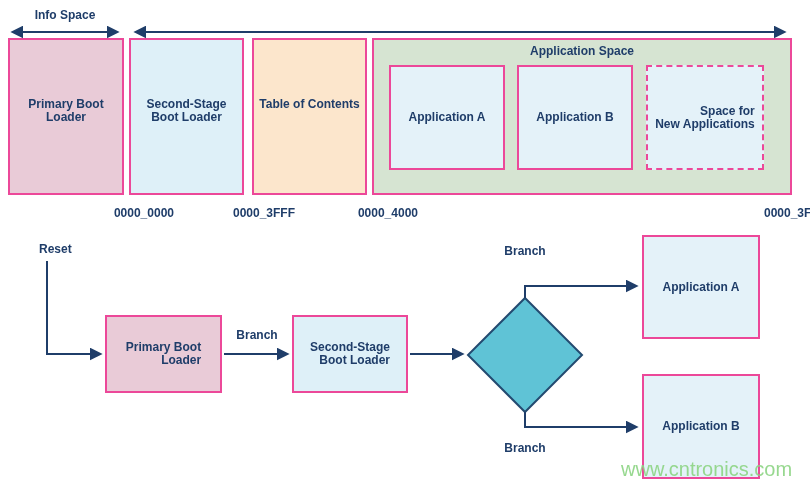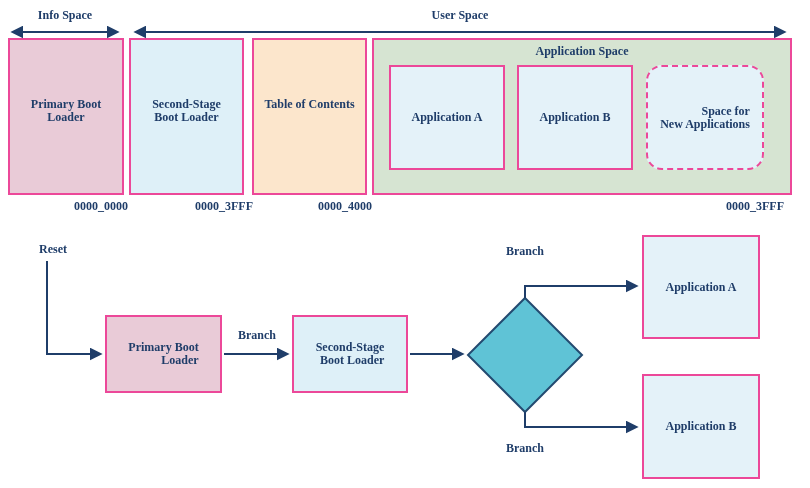--- a/index.html
+++ b/index.html
@@ -1,59 +1,58 @@
 <!DOCTYPE html>
 <html><head>
 <meta charset="utf-8">
 <style>
   html,body{margin:0;padding:0;background:#fff;}
   #stage{
     position:relative;width:810px;height:488px;background:#ffffff;
-    font-family:Liberation Serif, serif;
+    font-family:Liberation Sans, sans-serif;
     color:#1F3D69;overflow:hidden;
   }
   .lbl{position:absolute;font-size:12px;font-weight:bold;color:#1F3D69;
        text-align:center;line-height:13px;white-space:pre-line;}
   .block{position:absolute;border:2px solid #ec4899;box-sizing:border-box;}
   .blockText{position:absolute;left:0;right:0;top:58px;font-size:12px;font-weight:bold;
        text-align:center;line-height:13px;white-space:pre-line;}
   .centerbox{display:flex;align-items:center;justify-content:center;
        font-size:12px;font-weight:bold;text-align:right;line-height:13px;white-space:pre-line;}
-  .addr{position:absolute;top:199px;width:100px;font-size:12px;font-weight:bold;text-align:left;}
+  .addr{position:absolute;top:206px;width:100px;font-size:12px;font-weight:bold;text-align:right;}
   #svgLayer{position:absolute;left:0;top:0;pointer-events:none;}
   #watermark{position:absolute;left:621px;top:458px;width:170px;font-size:20px;
        font-weight:normal;color:rgba(140,212,131,0.9);text-align:center;white-space:nowrap;}
 </style>
 </head>
 <body>
 
 <div id="stage">
 
   <div class="lbl" style="left:8px;top:9px;width:114px;">Info Space</div>
-  <div class="lbl" style="left:131px;top:9px;width:658px;">User Space</div>
 
   <div class="block" style="left:8px;top:38px;width:116px;height:157px;background:#E9CBD7;">
     <div class="blockText">Primary Boot
 Loader</div>
   </div>
 
   <div class="block" style="left:129px;top:38px;width:115px;height:157px;background:#DEF0F8;">
     <div class="blockText">Second-Stage
 Boot Loader</div>
   </div>
 
   <div class="block" style="left:252px;top:38px;width:115px;height:157px;background:#FCE6CC;padding-left:32px;">
     <div class="blockText">Table of Contents</div>
   </div>
 
   <div class="block" style="left:372px;top:38px;width:420px;height:157px;background:#D6E4D2;">
     <div class="lbl" style="left:0;right:0;top:5px;width:auto;">Application Space</div>
     <div class="block centerbox" style="left:15px;top:25px;width:116px;height:105px;background:#E4F2F9;">Application A</div>
     <div class="block centerbox" style="left:143px;top:25px;width:116px;height:105px;background:#E4F2F9;">Application B</div>
-    <div class="block centerbox" style="left:272px;top:25px;width:118px;height:105px;background:#E4F2F9;border-style:dashed;border-radius:16px;">Space for
+    <div class="block centerbox" style="left:272px;top:25px;width:118px;height:105px;background:#E4F2F9;border-style:dashed;">Space for
 New Applications</div>
   </div>
 
   <div class="addr" style="left:74px;">0000_0000</div>
   <div class="addr" style="left:195px;">0000_3FFF</div>
   <div class="addr" style="left:318px;">0000_4000</div>
   <div class="addr" style="left:726px;">0000_3FFF</div>
 
   <div class="lbl" style="left:33px;top:243px;width:50px;text-align:left;padding-left:6px;">Reset</div>
 
@@ -90,13 +89,14 @@
 
     <line x1="410" y1="354" x2="462" y2="354" stroke="#1F3D69" stroke-width="2" marker-end="url(#arrow)"></line>
 
     <polygon points="525,298 582,355 525,412 468,355" fill="#5FC3D6" stroke="#234A70" stroke-width="2"></polygon>
 
     <path d="M525,298 L525,286 L636,286" fill="none" stroke="#1F3D69" stroke-width="2" marker-end="url(#arrow)"></path>
 
     <path d="M525,412 L525,427 L636,427" fill="none" stroke="#1F3D69" stroke-width="2" marker-end="url(#arrow)"></path>
   </svg>
 
+  <div id="watermark">www.cntronics.com</div>
 </div>
 
 </body></html>

